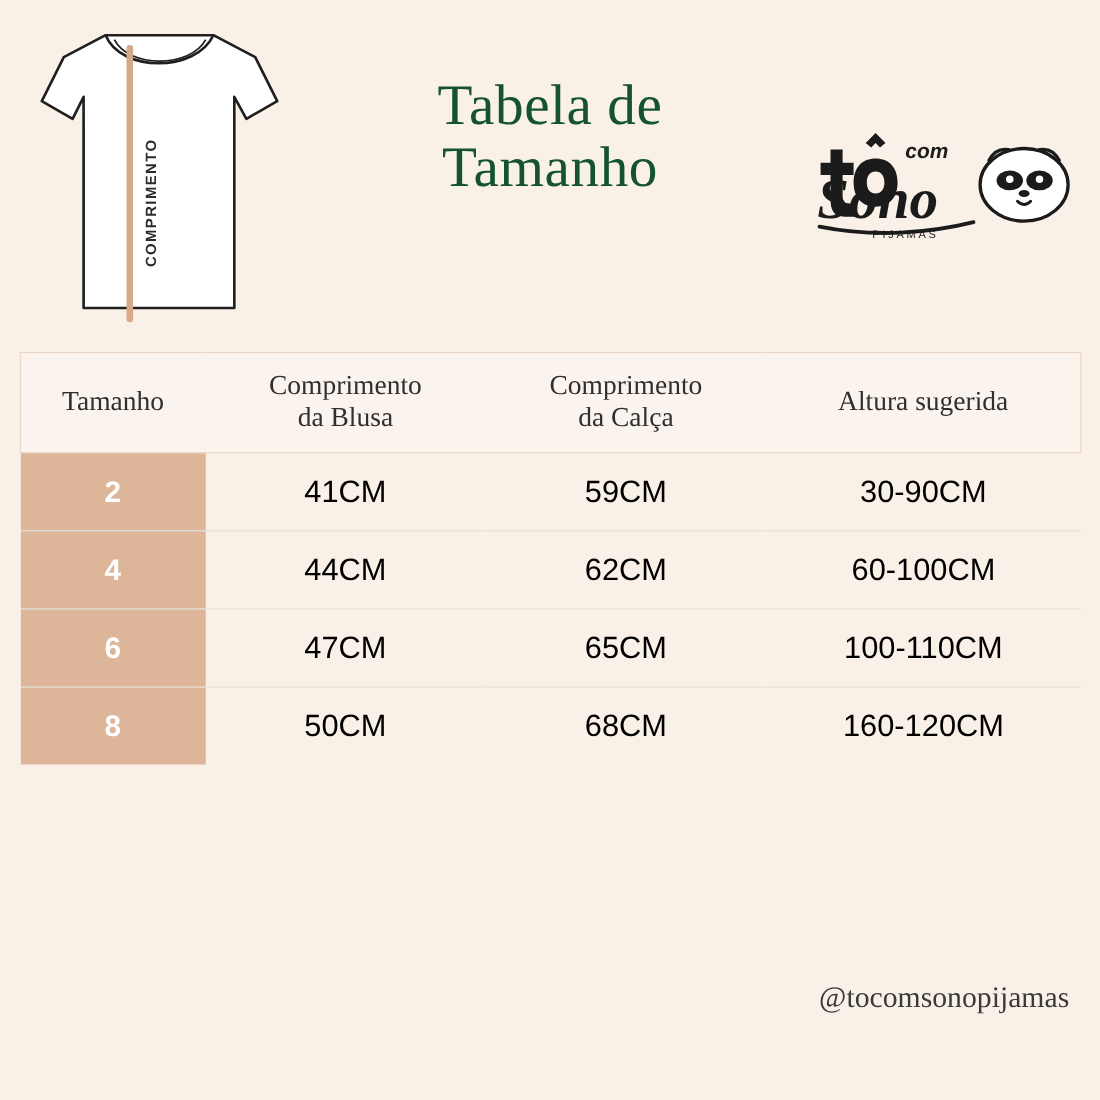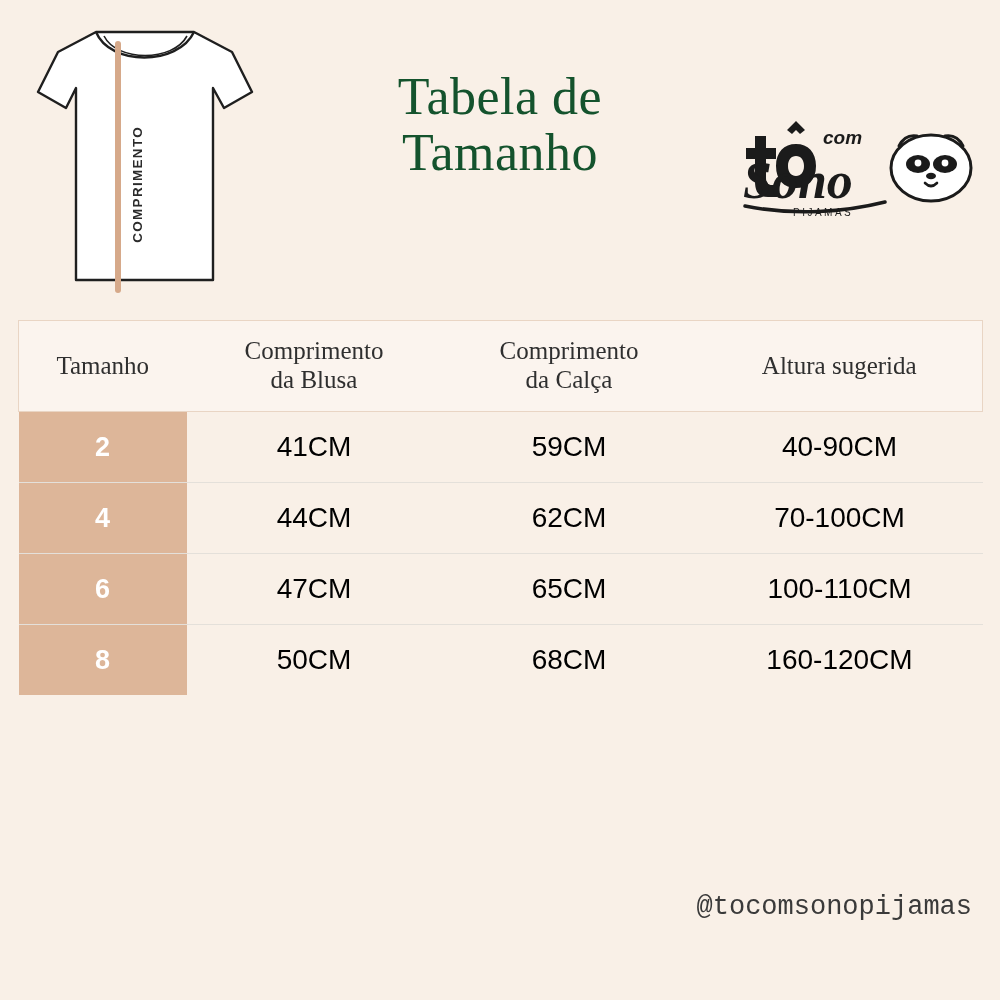--- a/index.html
+++ b/index.html
@@ -123,21 +123,21 @@
   .col-calca { width: 255px; }
   .col-altura { width: 286px; }
 
   
   .handle {
     position: absolute;
     right: 28px;
     bottom: 78px;
     font-size: 27px;
     color: #3a3a3a;
-    font-family: Liberation Mono, monospace;
+    font-family: Liberation Serif, serif;
   }
 </style>
 </head>
 <body>
 
 <div class="header">
 
   <div class="shirt-figure">
     <svg width="250" height="275" viewBox="0 0 250 275">
       <path d="M78 14 L40 34 L20 74 L48 90 L58 70 L58 262 L195 262 L195 70 L206 90 L234 74 L214 34 L176 14 Z" fill="#ffffff" stroke="#1f1f1f" stroke-width="2.4" stroke-linejoin="round"></path>
@@ -205,27 +205,27 @@
         <th>Comprimento<br>da Blusa</th>
         <th>Comprimento<br>da Calça</th>
         <th>Altura sugerida</th>
       </tr>
     </thead>
     <tbody>
       <tr>
         <td class="size-cell">2</td>
         <td>41CM</td>
         <td>59CM</td>
-        <td>40-90CM</td>
+        <td>30-90CM</td>
       </tr>
       <tr>
         <td class="size-cell">4</td>
         <td>44CM</td>
         <td>62CM</td>
-        <td>70-100CM</td>
+        <td>60-100CM</td>
       </tr>
       <tr>
         <td class="size-cell">6</td>
         <td>47CM</td>
         <td>65CM</td>
         <td>100-110CM</td>
       </tr>
       <tr>
         <td class="size-cell">8</td>
         <td>50CM</td>

